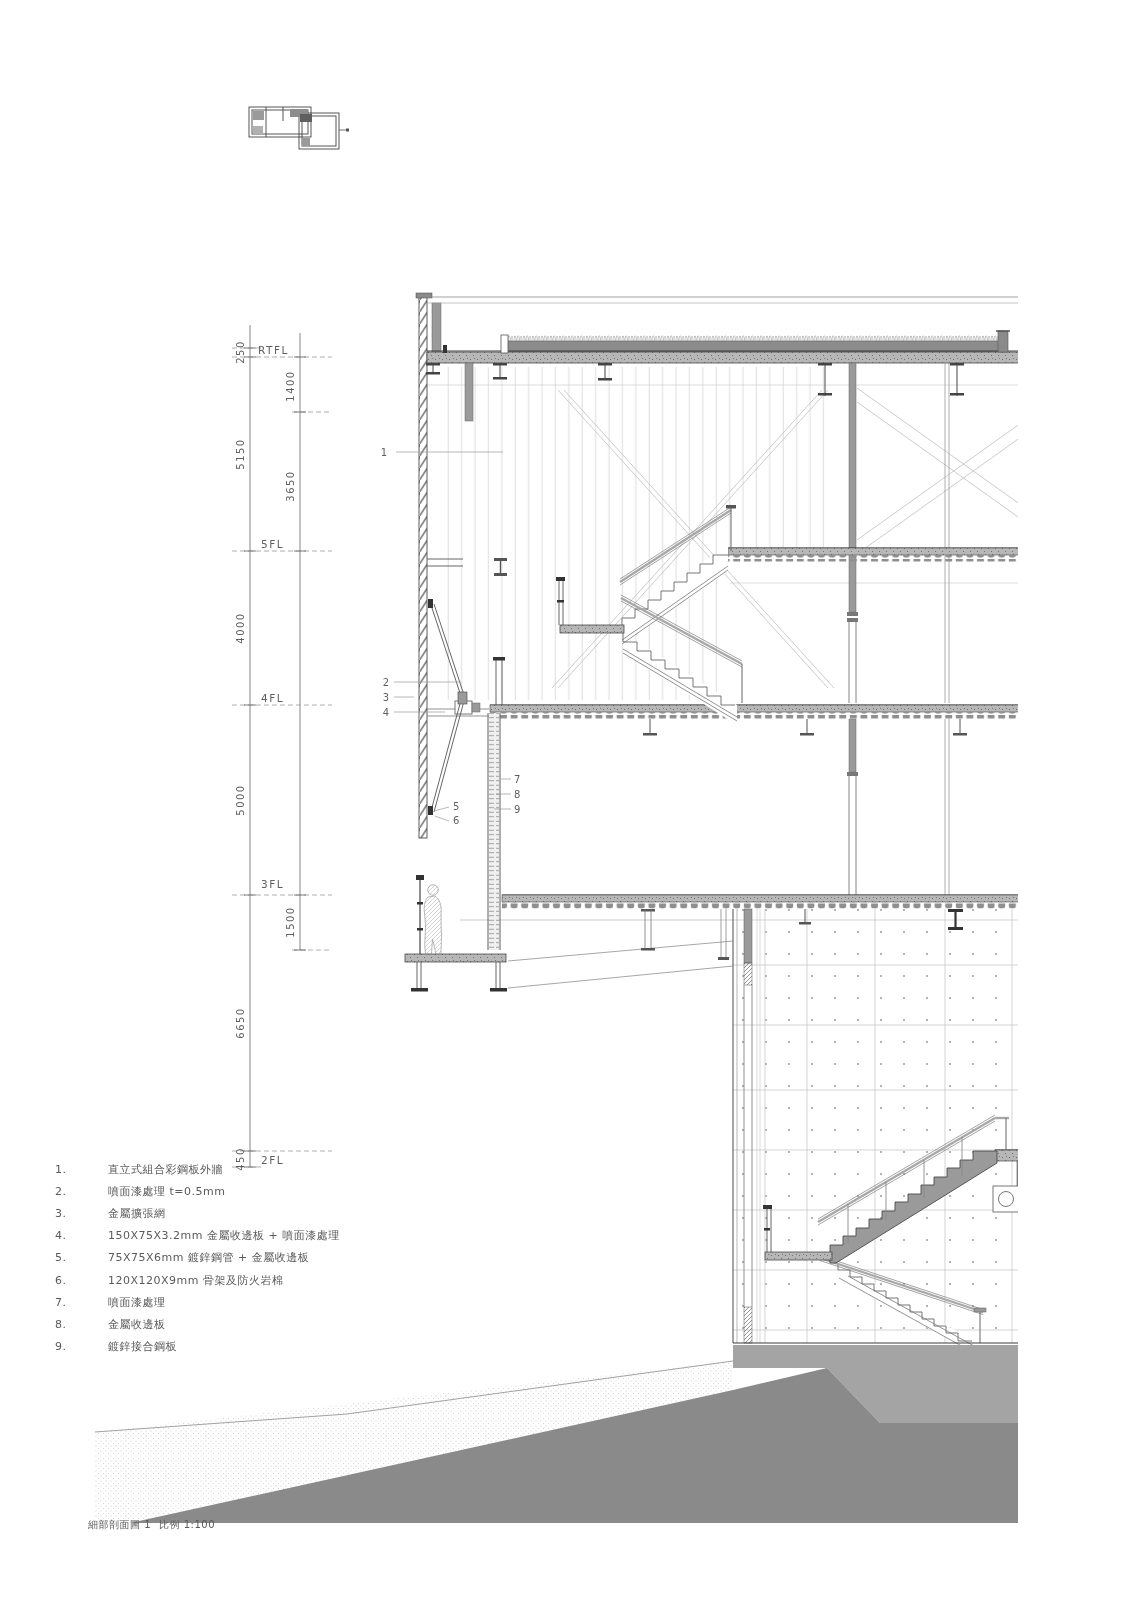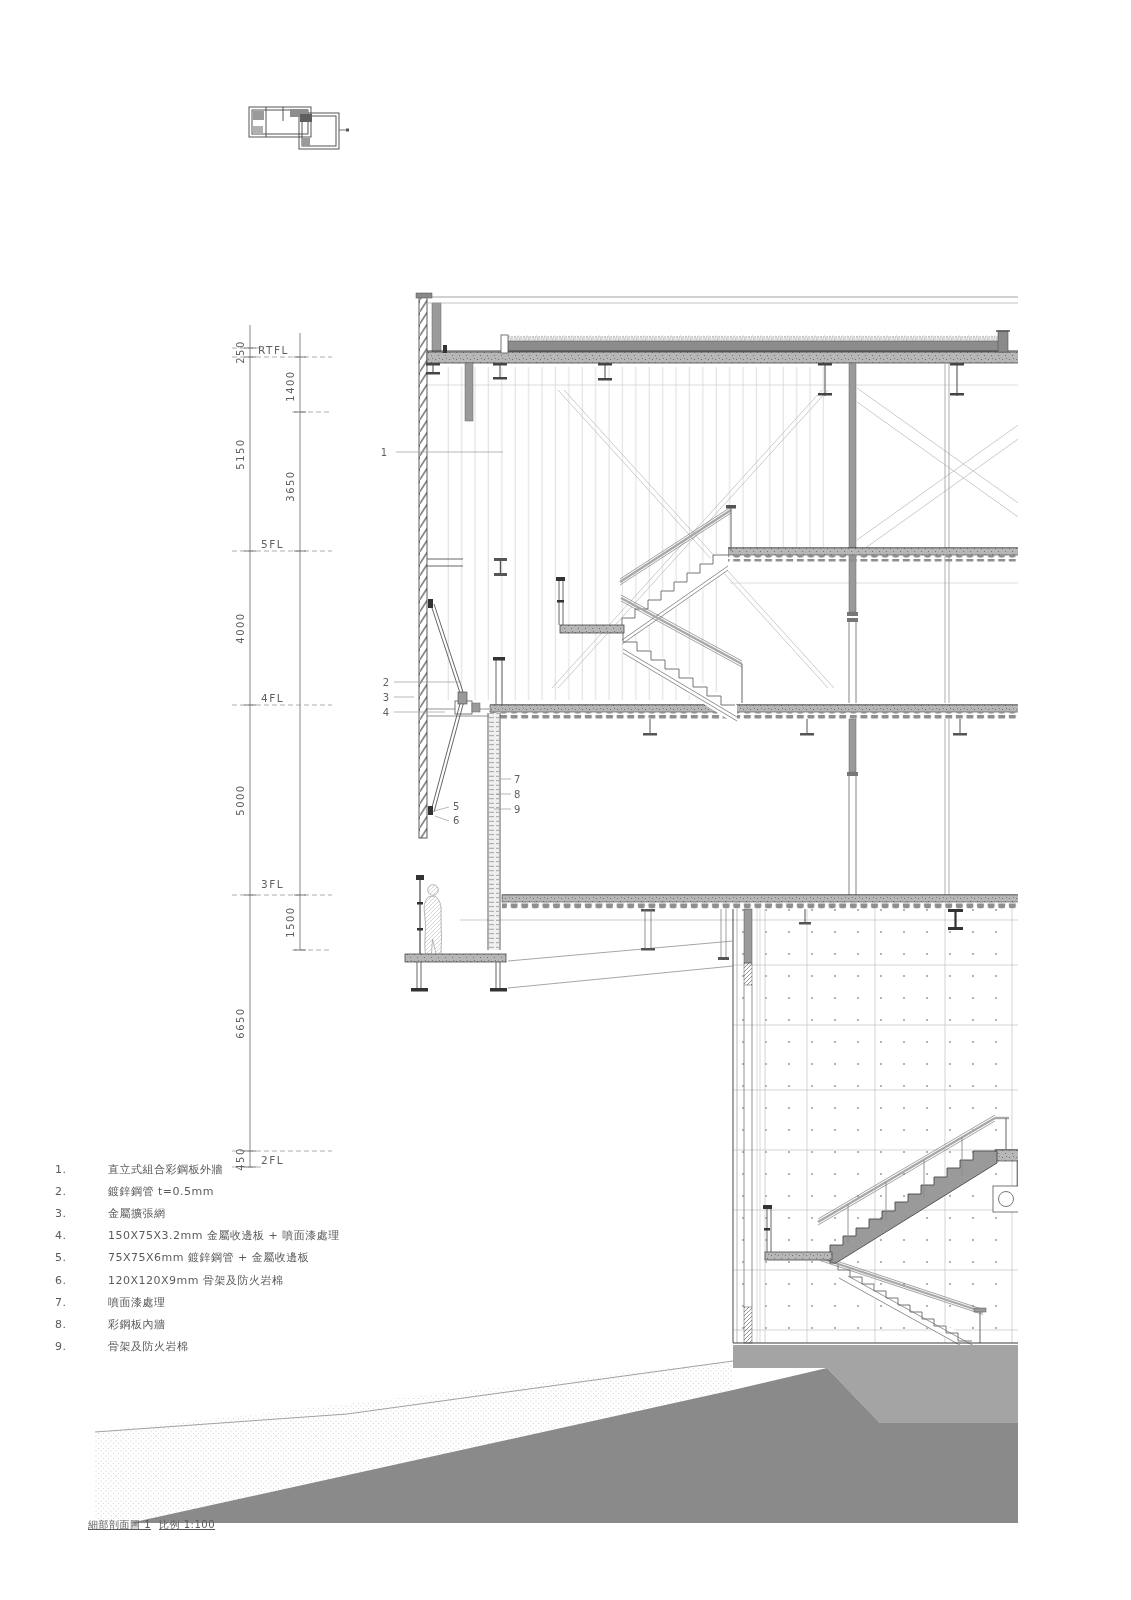--- a/index.html
+++ b/index.html
@@ -3,21 +3,21 @@
 <meta charset="utf-8">
 <style>
   html,body{margin:0;padding:0;background:#fff;}
   .page{position:relative;width:1018px;height:1600px;background:#ffffff;overflow:hidden;
         font-family:"DejaVu Sans","Liberation Sans",sans-serif;}
   .page svg{position:absolute;left:0;top:0;}
   .legend{position:absolute;left:55px;top:1158px;color:#5a5a5a;font-size:11px;letter-spacing:.5px;}
   .legend-row{display:flex;height:22.2px;align-items:center;}
   .legend-num{width:53px;}
   .caption{position:absolute;left:88px;top:1518px;color:#5a5a5a;font-size:10px;letter-spacing:.5px;}
-  .caption span{margin-right:8px;text-decoration:underline;}
+  .caption span{margin-right:8px;}
   text{fill:#5f5f5f;font-family:"DejaVu Sans","Liberation Sans",sans-serif;}
   .lvl{font-size:10.5px;letter-spacing:1.5px;}
   .dim{font-size:10px;letter-spacing:1.5px;}
   .co{font-size:10px;}
 </style>
 </head>
 <body>
 
 <div class="page">
 
@@ -445,21 +445,21 @@
   </g>
 </svg>
 
   <div class="legend">
     <div class="legend-row">
         <span class="legend-num">1.</span>
         <span>直立式組合彩鋼板外牆</span>
       </div>
     <div class="legend-row">
         <span class="legend-num">2.</span>
-        <span>鍍鋅鋼管 t=0.5mm</span>
+        <span>噴面漆處理 t=0.5mm</span>
       </div>
     <div class="legend-row">
         <span class="legend-num">3.</span>
         <span>金屬擴張網</span>
       </div>
     <div class="legend-row">
         <span class="legend-num">4.</span>
         <span>150X75X3.2mm 金屬收邊板 + 噴面漆處理</span>
       </div>
     <div class="legend-row">
@@ -469,25 +469,25 @@
     <div class="legend-row">
         <span class="legend-num">6.</span>
         <span>120X120X9mm 骨架及防火岩棉</span>
       </div>
     <div class="legend-row">
         <span class="legend-num">7.</span>
         <span>噴面漆處理</span>
       </div>
     <div class="legend-row">
         <span class="legend-num">8.</span>
-        <span>彩鋼板內牆</span>
+        <span>金屬收邊板</span>
       </div>
     <div class="legend-row">
         <span class="legend-num">9.</span>
-        <span>骨架及防火岩棉</span>
+        <span>鍍鋅接合鋼板</span>
       </div>
   </div>
 
   <div class="caption">
     <span>細部剖面圖 1</span><span>比例 1:100</span>
   </div>
 
 </div>
 
 </body></html>

